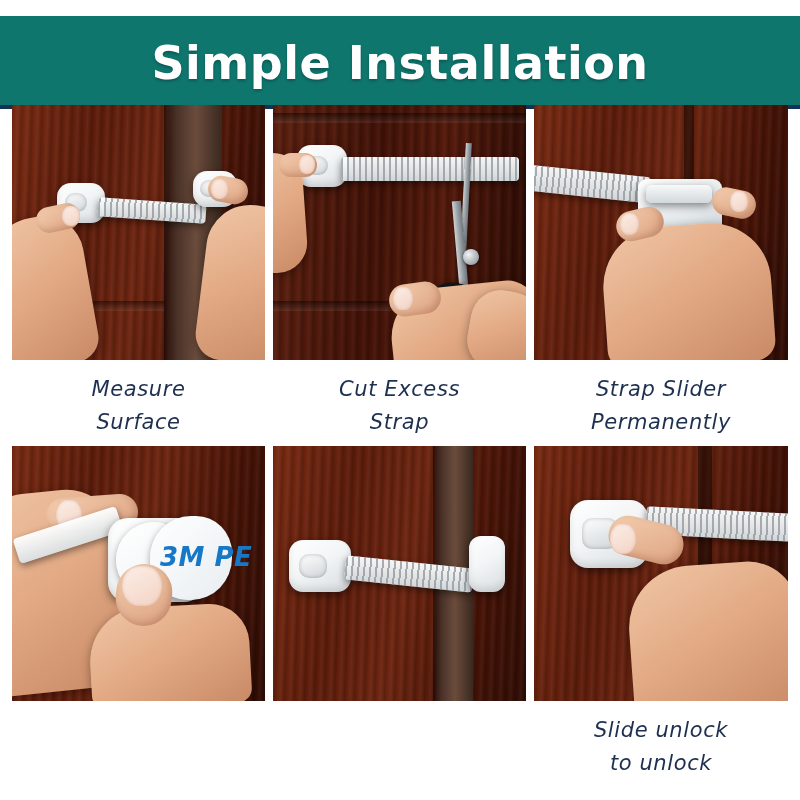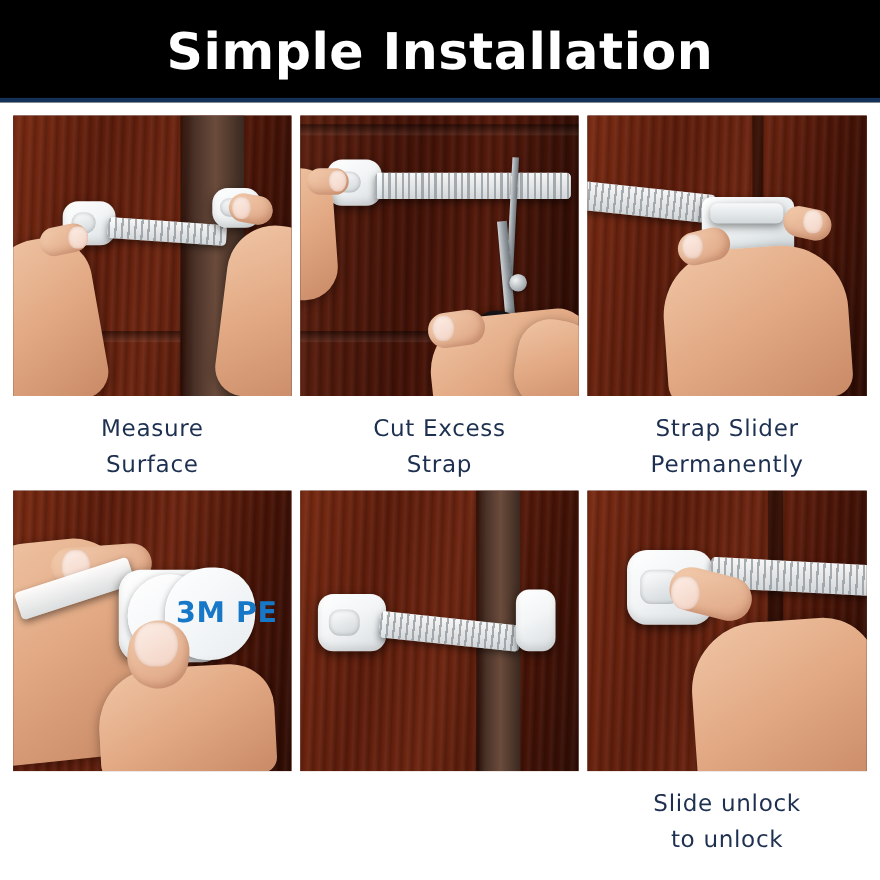--- a/index.html
+++ b/index.html
@@ -6,22 +6,22 @@
   body {
     width:800px; height:800px;
     background:#ffffff;
     font-family:"DejaVu Sans", sans-serif;
     overflow:hidden;
   }
   .page { position:relative; width:800px; height:800px; background:#fff; }
 
   
   .banner {
-    position:absolute; left:0; top:0; width:800px; height:93px;
-    background:#000000;
+    position:absolute; left:0; top:16px; width:800px; height:93px;
+    background:#0f766e;
     display:flex; align-items:center; justify-content:center;
   }
   .banner::after {
     content:""; position:absolute; left:0; bottom:0; width:100%; height:4px;
     background:#143257;
   }
   .banner-title {
     color:#ffffff;
     font-family:"DejaVu Sans", sans-serif;
     font-size:46px; font-weight:bold;
@@ -32,21 +32,21 @@
 
   
   .grid {
     position:absolute; left:12px; top:105px;
     width:776px;
     display:grid;
     grid-template-columns:253px 253px 254px;
     column-gap:8px;
     row-gap:0;
   }
-  .cell { width:100%; }
+  .cell { width:100%;font-style:italic; }
   .photo {
     position:relative;
     width:100%; height:255px;
     overflow:hidden;
     background:#471208;
   }
   .caption {
     width:100%;
     padding-top:13px; padding-bottom:8px;
     text-align:center;

